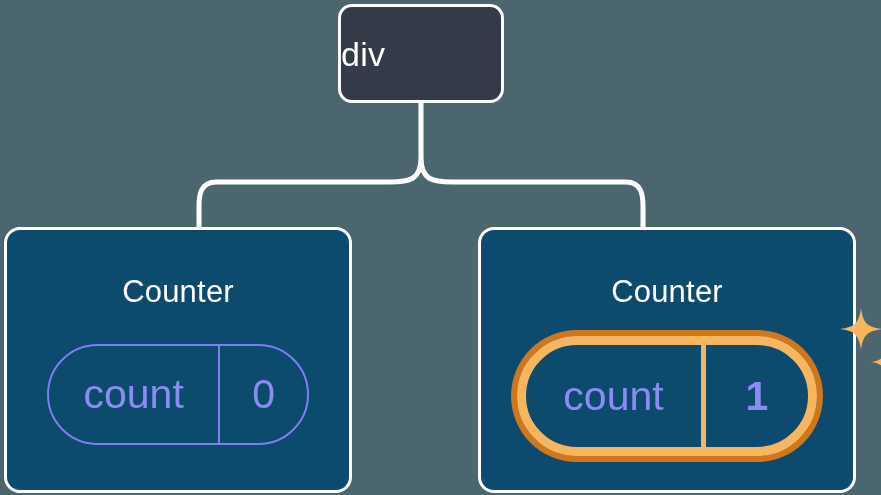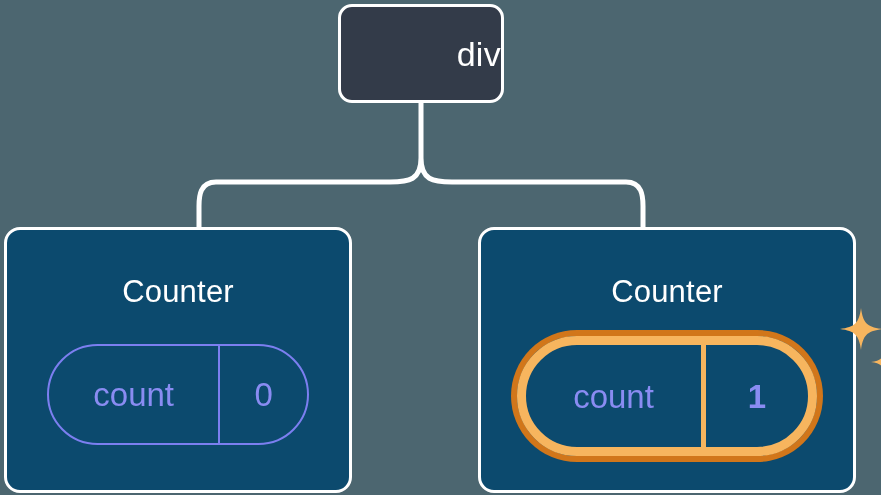--- a/index.html
+++ b/index.html
@@ -25,21 +25,21 @@
   
   .root-node {
     position:absolute;
     left:338px; top:4px;
     width:166px; height:99px;
     background:#333b49;
     border:3px solid #ffffff;
     border-radius:14px;
     display:flex;
     align-items:center;
-    justify-content:flex-end;
+    justify-content:flex-start;
   }
   .root-label {
     color:#ffffff;
     font-size:34px;
     line-height:1;
     letter-spacing:0.3px;
   }
 
   
   .card {
@@ -77,21 +77,21 @@
     border:2px solid #7c7ff0;
     border-radius:999px;
     height:101px;
     width:262px;
   }
   .pill-key, .pill-val {
     display:flex;
     align-items:center;
     justify-content:center;
     color:#8a8cf2;
-    font-size:33px;
+    font-size:41px;
     line-height:1;
   }
   .pill-key { width:172px; }
   .pill-val {
     width:90px;
     border-left:2px solid #7c7ff0;
   }
 
   
   .pill-wrap.highlight { top:106px; }

